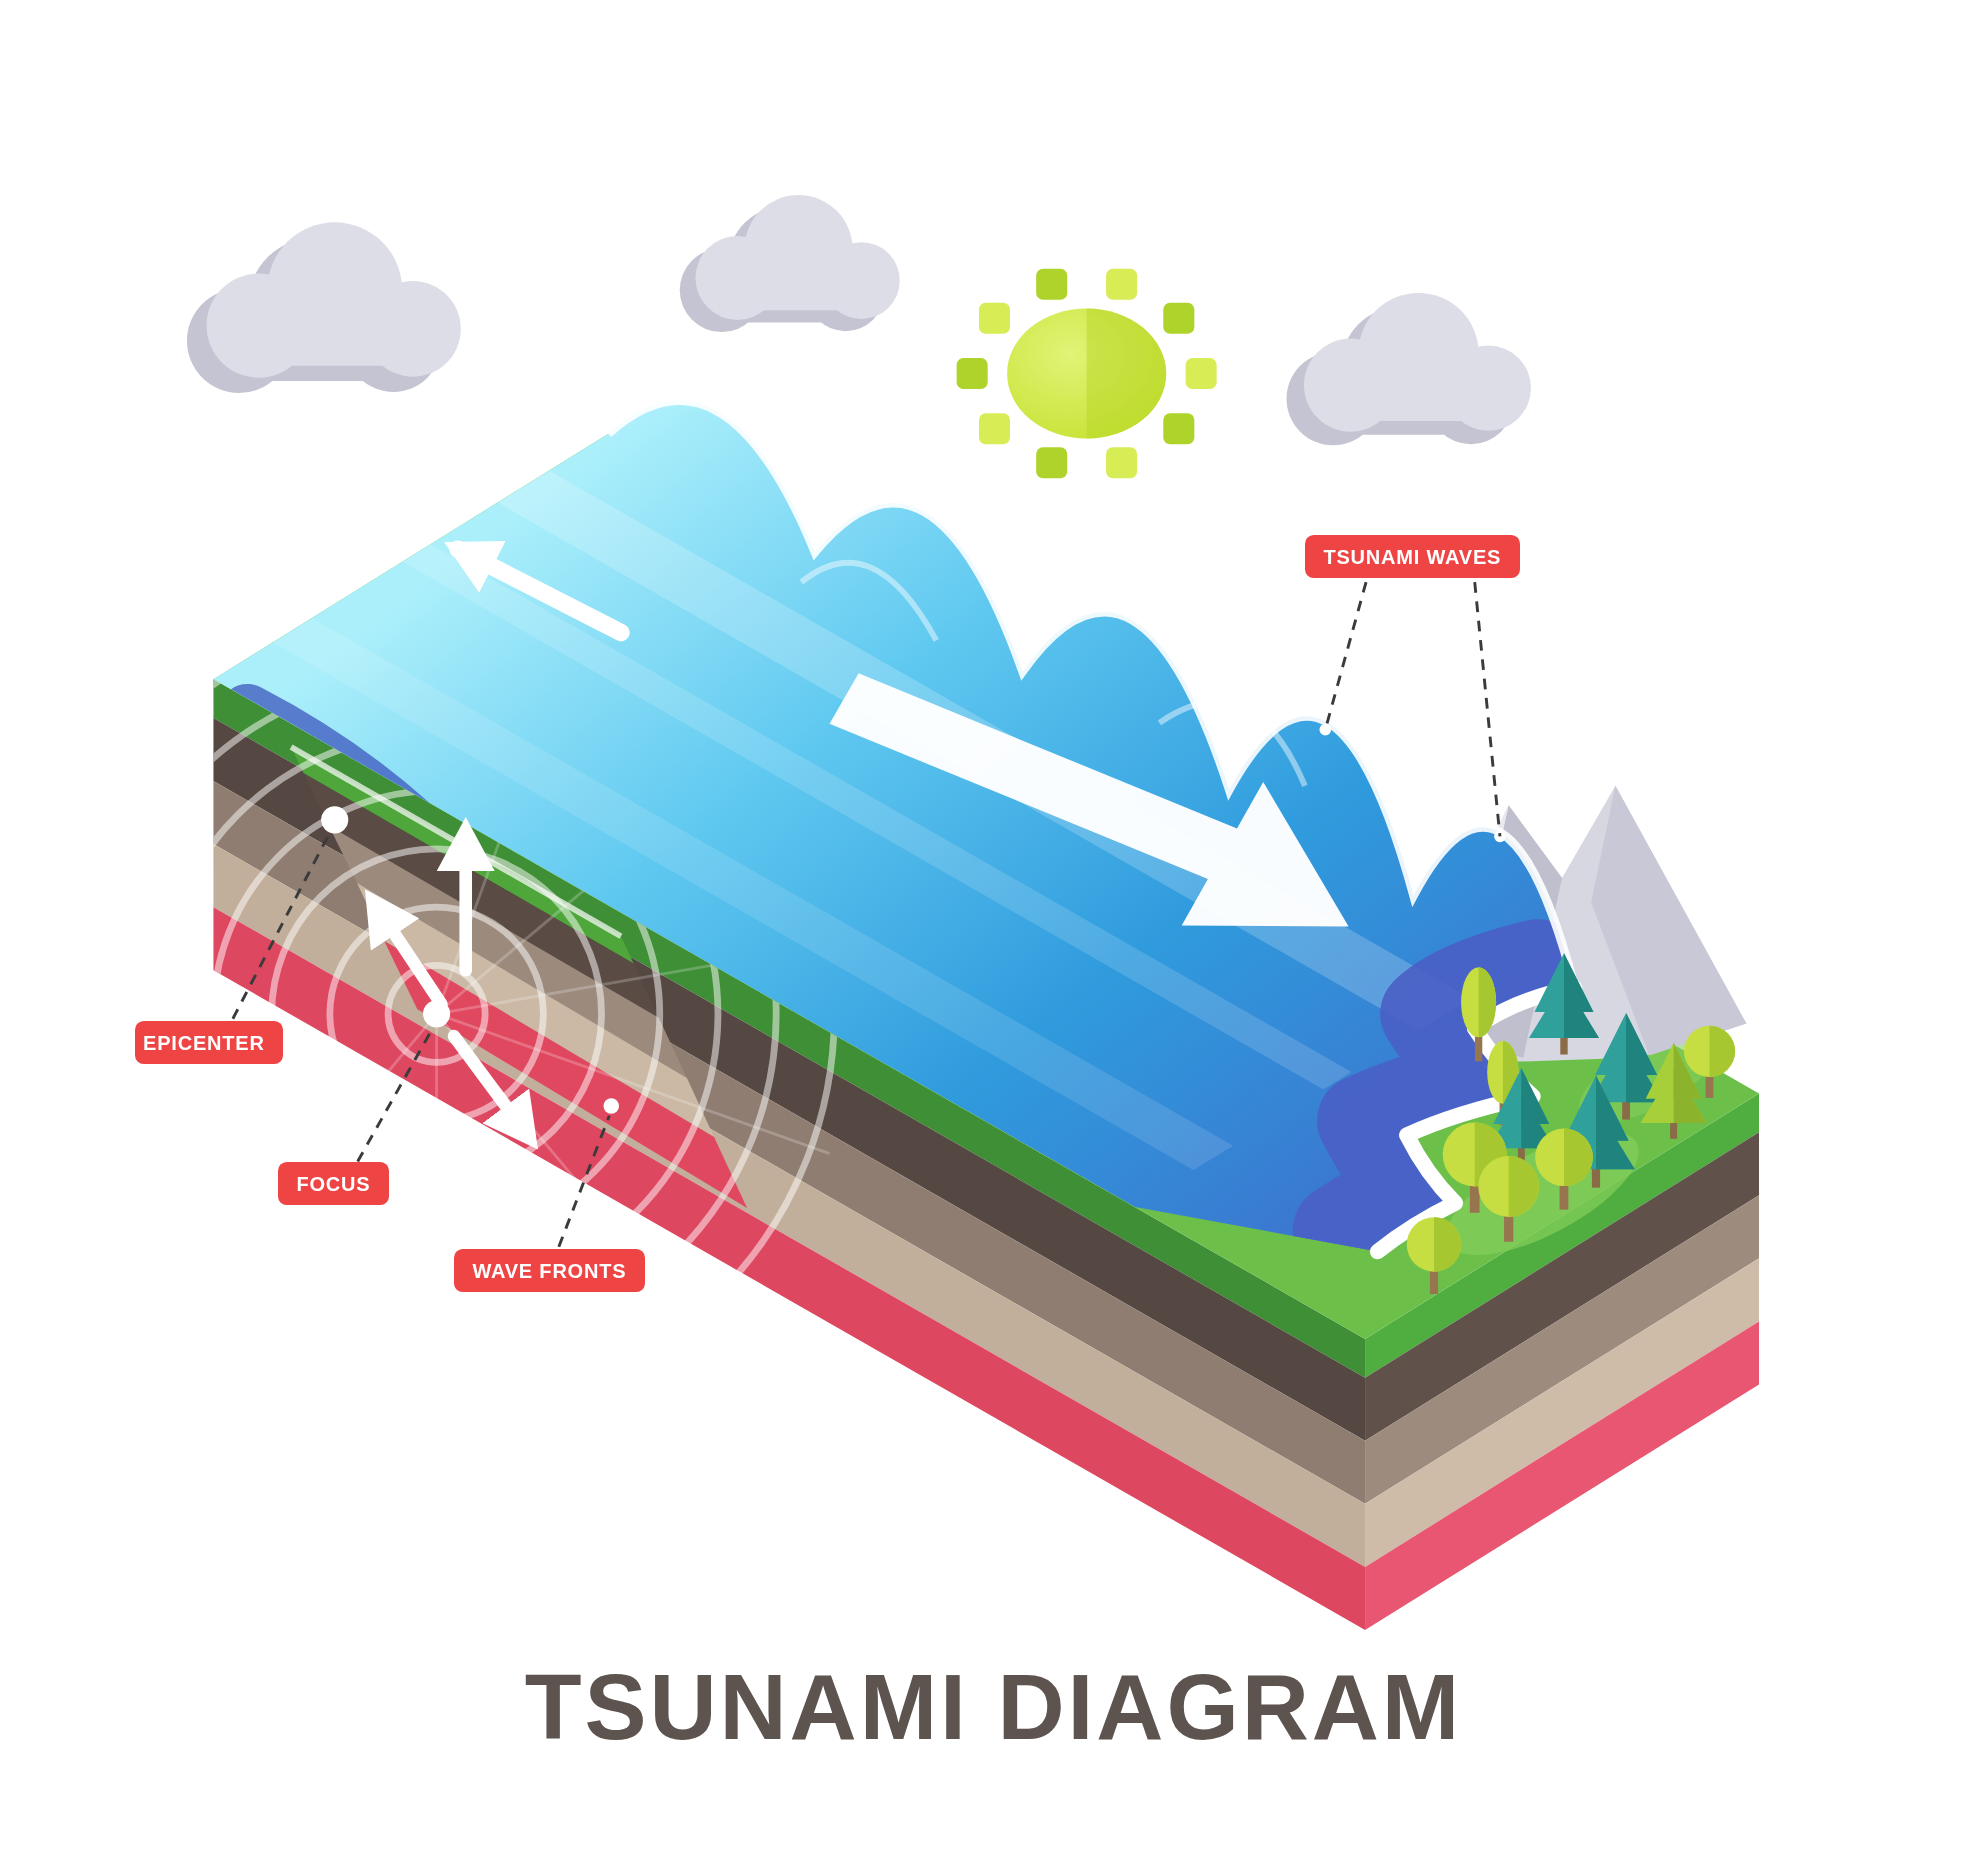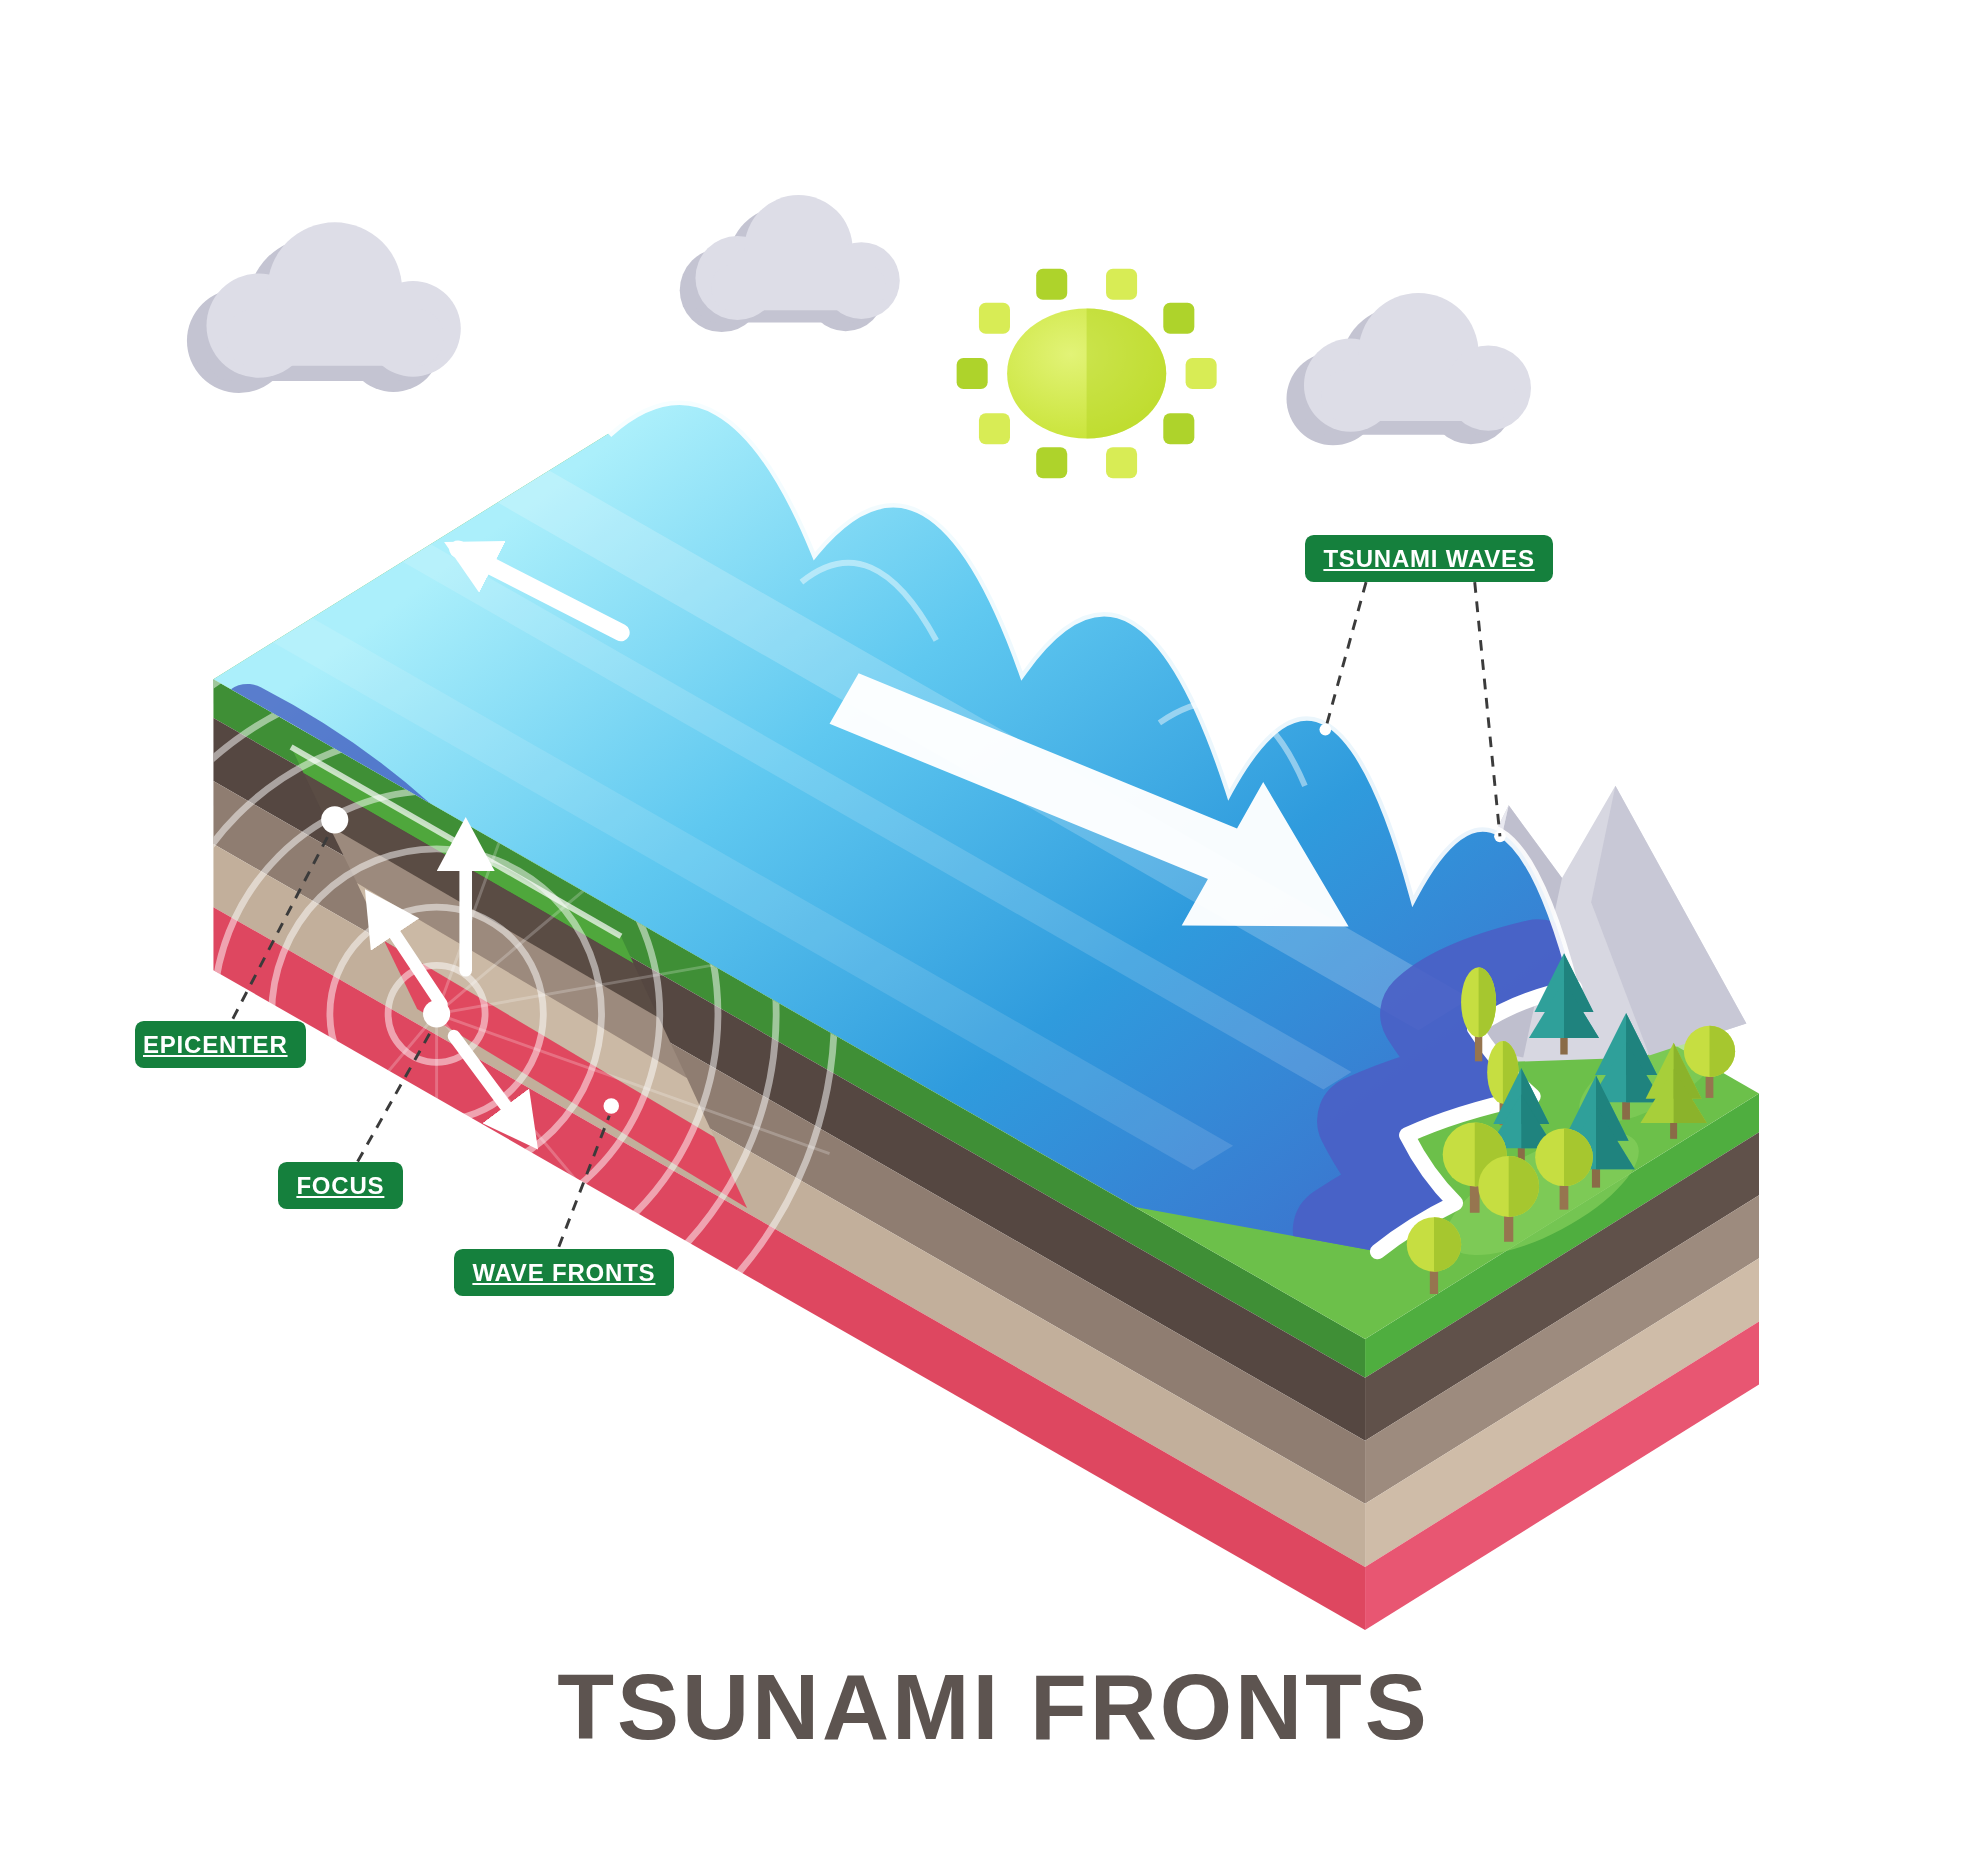--- a/index.html
+++ b/index.html
@@ -6,30 +6,29 @@
   .canvas{
     position:relative;
     width:1987px;height:1856px;
     background:#ffffff;
     overflow:hidden;
     font-family:"Liberation Sans",sans-serif;
   }
   .canvas > svg{position:absolute;left:0;top:0;}
   .badge{
     position:absolute;
-    background:#15803d;
+    background:#ef4444;
     color:#ffffff;
     font-weight:bold;
-    font-size:24px;
+    font-size:20px;
     line-height:1;
     padding:11.6px 18.4px;
     border-radius:8.7px;
     letter-spacing:0.8px;
     white-space:nowrap;
-    text-decoration:underline;
   }
   #badge-tsunami-waves{left:1305px;top:535px;}
   #badge-epicenter{left:135px;top:1021px;padding-left:8px;}
   #badge-focus{left:278px;top:1162px;}
   #badge-wave-fronts{left:454px;top:1249px;}
   .title{
     position:absolute;
     left:0;top:1654px;width:100%;
     text-align:center;
     font-size:93px;
@@ -258,16 +257,16 @@
     <line x1="1408" y1="600" x2="1366" y2="752"></line>
     <line x1="1520" y1="600" x2="1546" y2="862"></line>
   </g>
 </svg>
 
 <div class="badge" id="badge-tsunami-waves">TSUNAMI WAVES</div>
 <div class="badge" id="badge-epicenter">EPICENTER</div>
 <div class="badge" id="badge-focus">FOCUS</div>
 <div class="badge" id="badge-wave-fronts">WAVE FRONTS</div>
 
-<div class="title">TSUNAMI FRONTS</div>
+<div class="title">TSUNAMI DIAGRAM</div>
 
 </div>
 
 
 </body></html>

